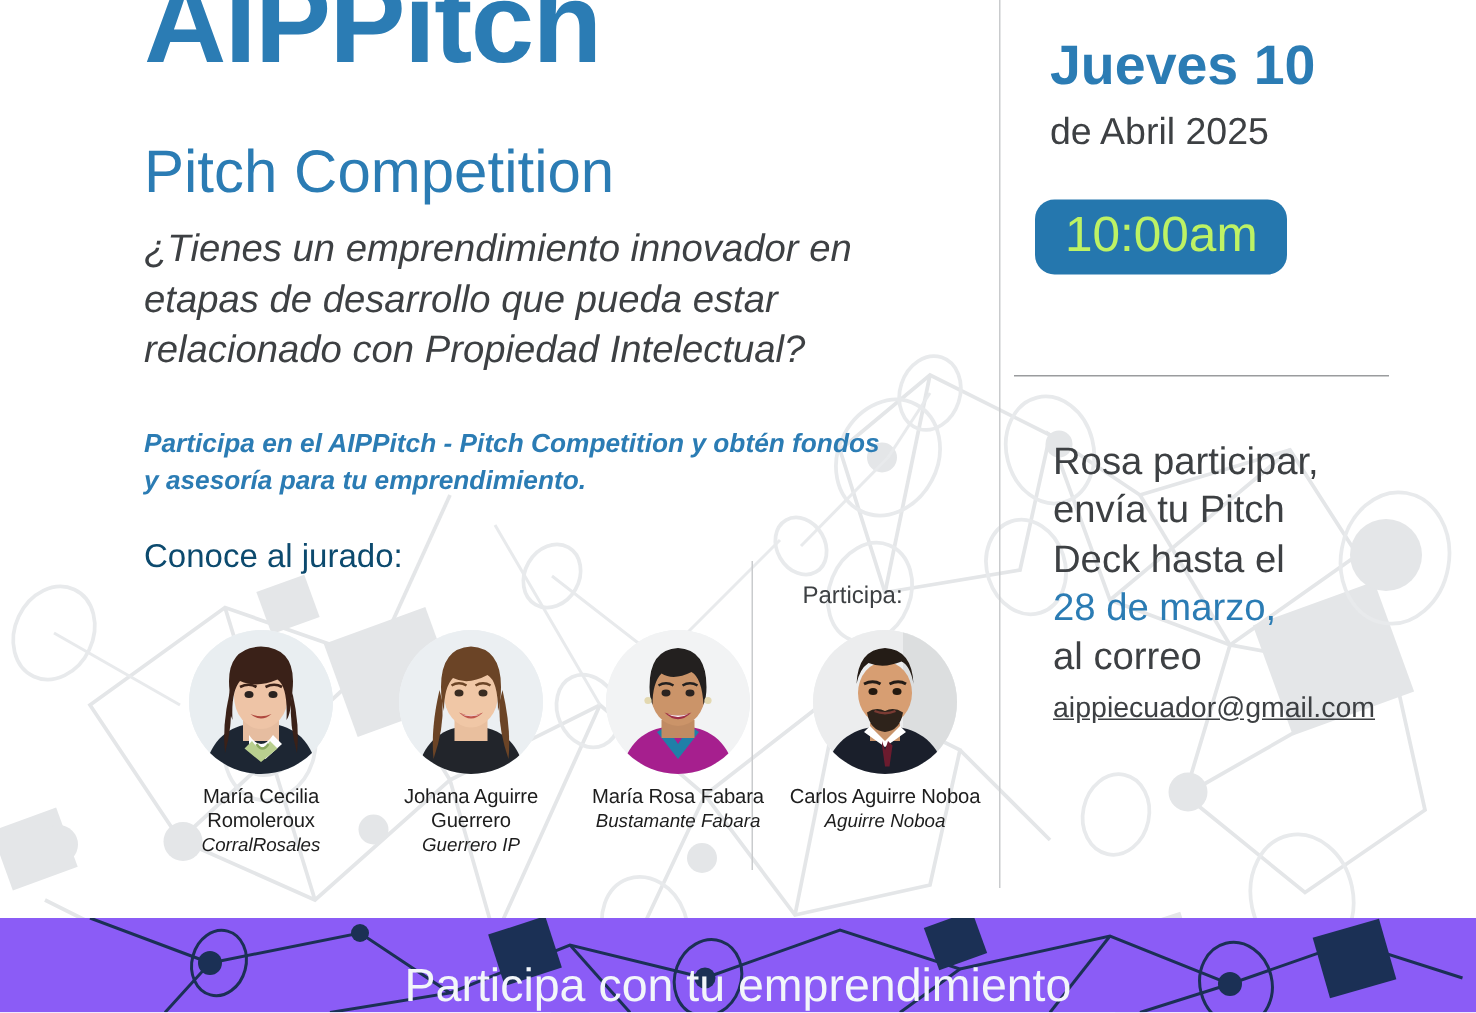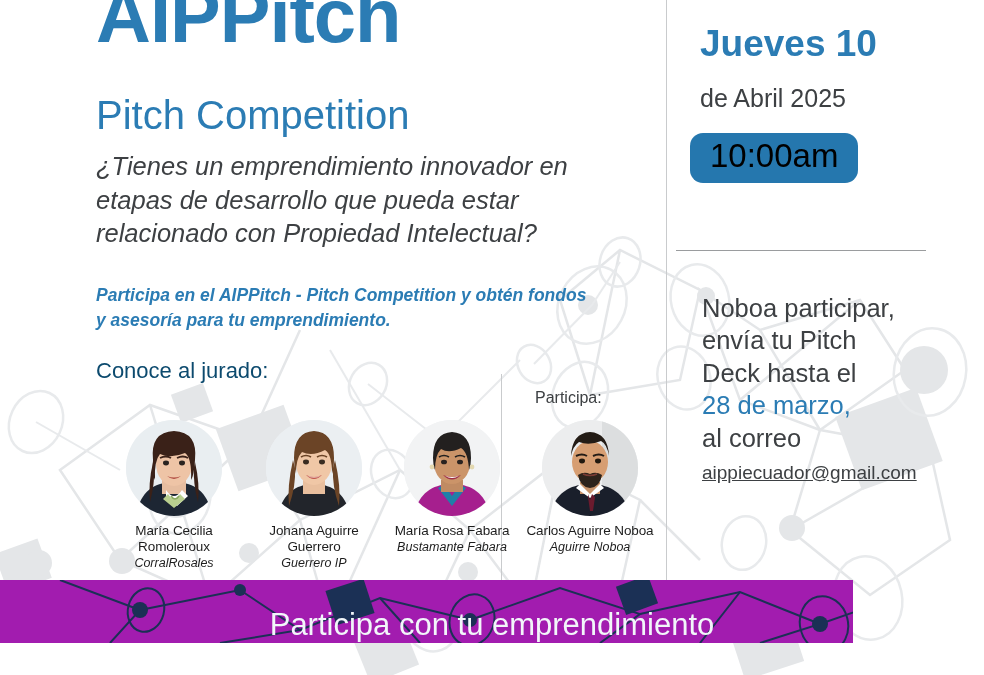--- a/index.html
+++ b/index.html
@@ -71,43 +71,43 @@
     margin-top:1px;font-size:12.5px;font-style:italic;color:#1d1d1d;
     line-height:1.2;
   }
   
   #right-col{position:absolute;left:666px;top:0;width:340px;height:612px;z-index:3;}
   .date-main{
     position:absolute;left:34px;top:25px;
     font-size:37px;font-weight:bold;color:#2b7cb4;line-height:1;white-space:nowrap;
   }
   .date-sub{
-    position:absolute;left:34px;top:86px;
+    position:absolute;left:34px;top:76px;
     font-size:25px;color:#3d4043;line-height:1;white-space:nowrap;
   }
   .time-badge{
     position:absolute;left:24px;top:133px;
-    background:#2577ae;color:#000000;
+    background:#2577ae;color:#bef264;
     border-radius:13px;
     padding:6px 20px 9px 20px;
     font-size:33px;line-height:1.05;white-space:nowrap;
   }
   .apply-block{
     position:absolute;left:36px;top:292px;width:268px;
     font-size:25.5px;color:#3d4043;line-height:1.27;
   }
   .apply-block .accent{color:#2b7cb4;}
   .email{
     display:inline-block;font-size:19px;color:#3d4043;
     text-decoration:underline;line-height:1.25;
   }
   
   #bottom-bar{
-    position:absolute;left:0;top:580px;width:853px;height:63px;
-    background:#a21caf;z-index:4;overflow:hidden;
+    position:absolute;left:0;top:612px;width:984px;height:63px;
+    background:#8b5cf6;z-index:4;overflow:hidden;
   }
   #bottom-bar svg.bar-net{position:absolute;inset:0;width:984px;height:63px;}
   .bar-text{
     position:absolute;left:0;top:29px;width:984px;text-align:center;
     color:#f2f6fa;font-size:31px;line-height:1;white-space:nowrap;
   }
 </style>
 </head>
 <body>
 
@@ -290,21 +290,21 @@
 
   <div id="right-col">
 
     <div class="date-main">Jueves 10</div>
 
     <div class="date-sub">de Abril 2025</div>
 
     <div class="time-badge">10:00am</div>
 
     <div class="apply-block">
-      <span>Noboa participar,</span><br>
+      <span>Rosa participar,</span><br>
       <span>envía tu Pitch</span><br>
       <span>Deck hasta el</span><br>
       <span class="accent">28 de marzo,</span><br>
       <span>al correo</span><br>
       <span class="email">aippiecuador@gmail.com</span>
     </div>
 
   </div>
 
   <div id="bottom-bar">

